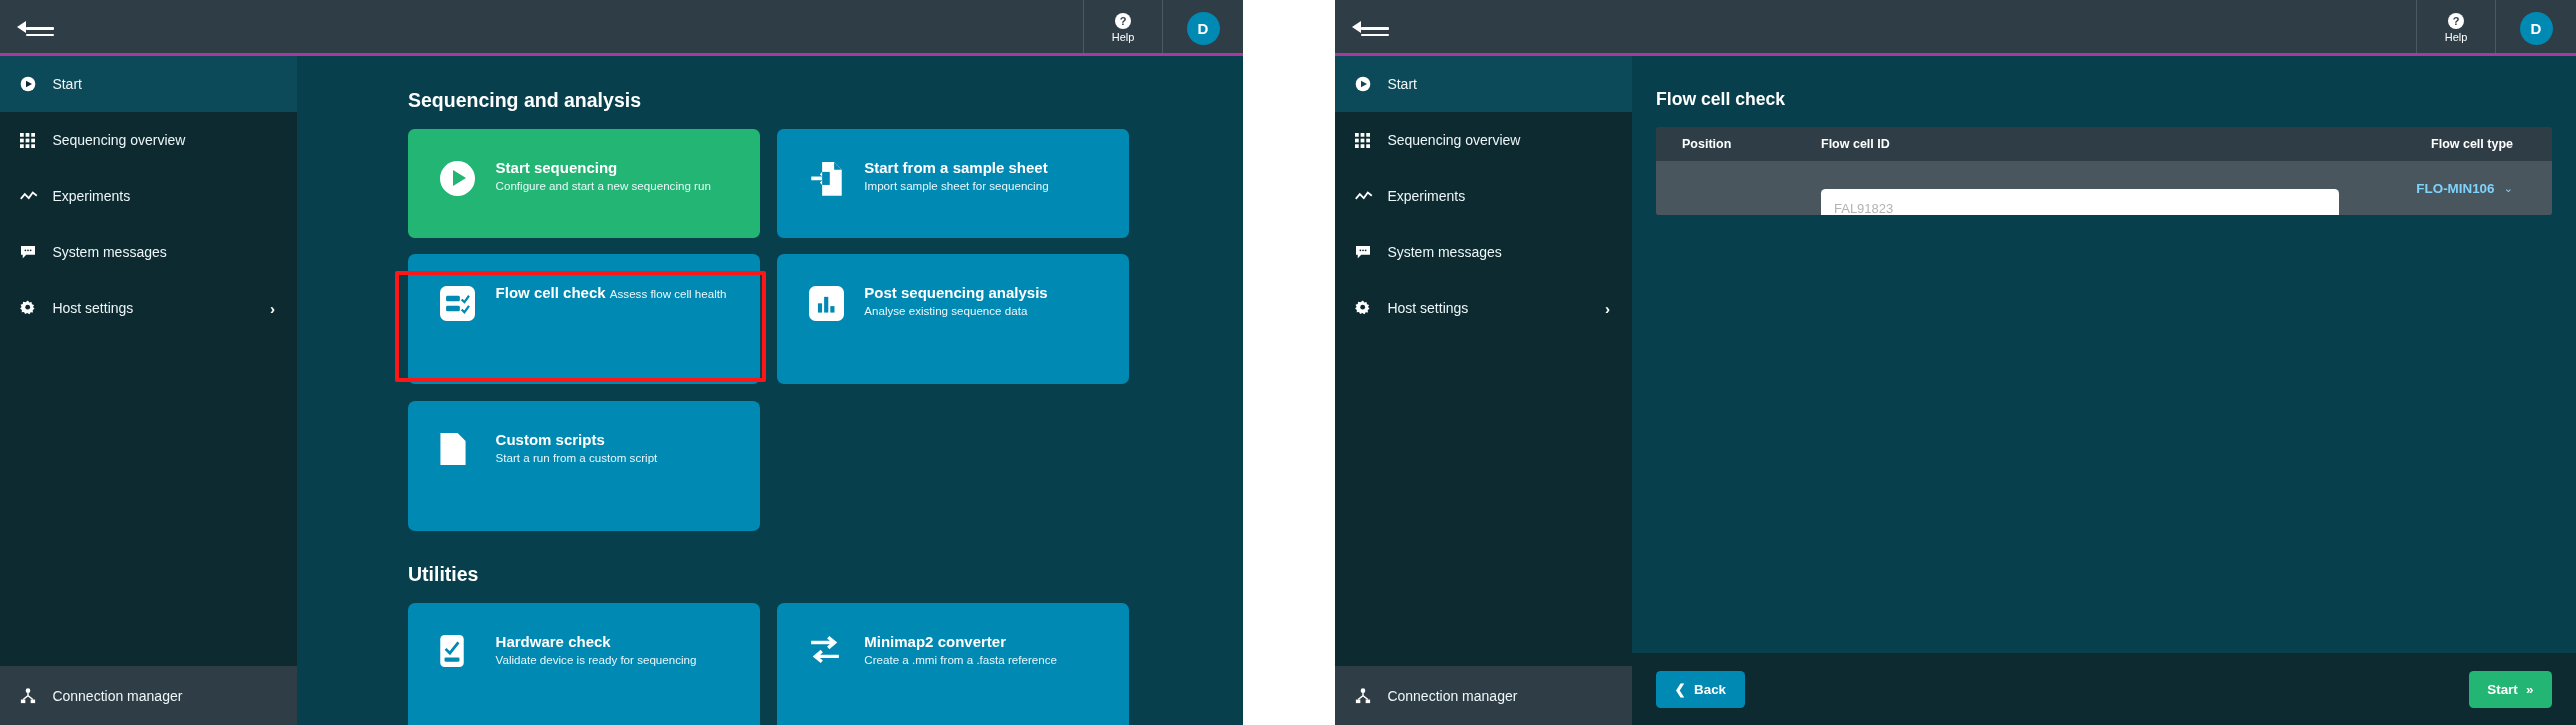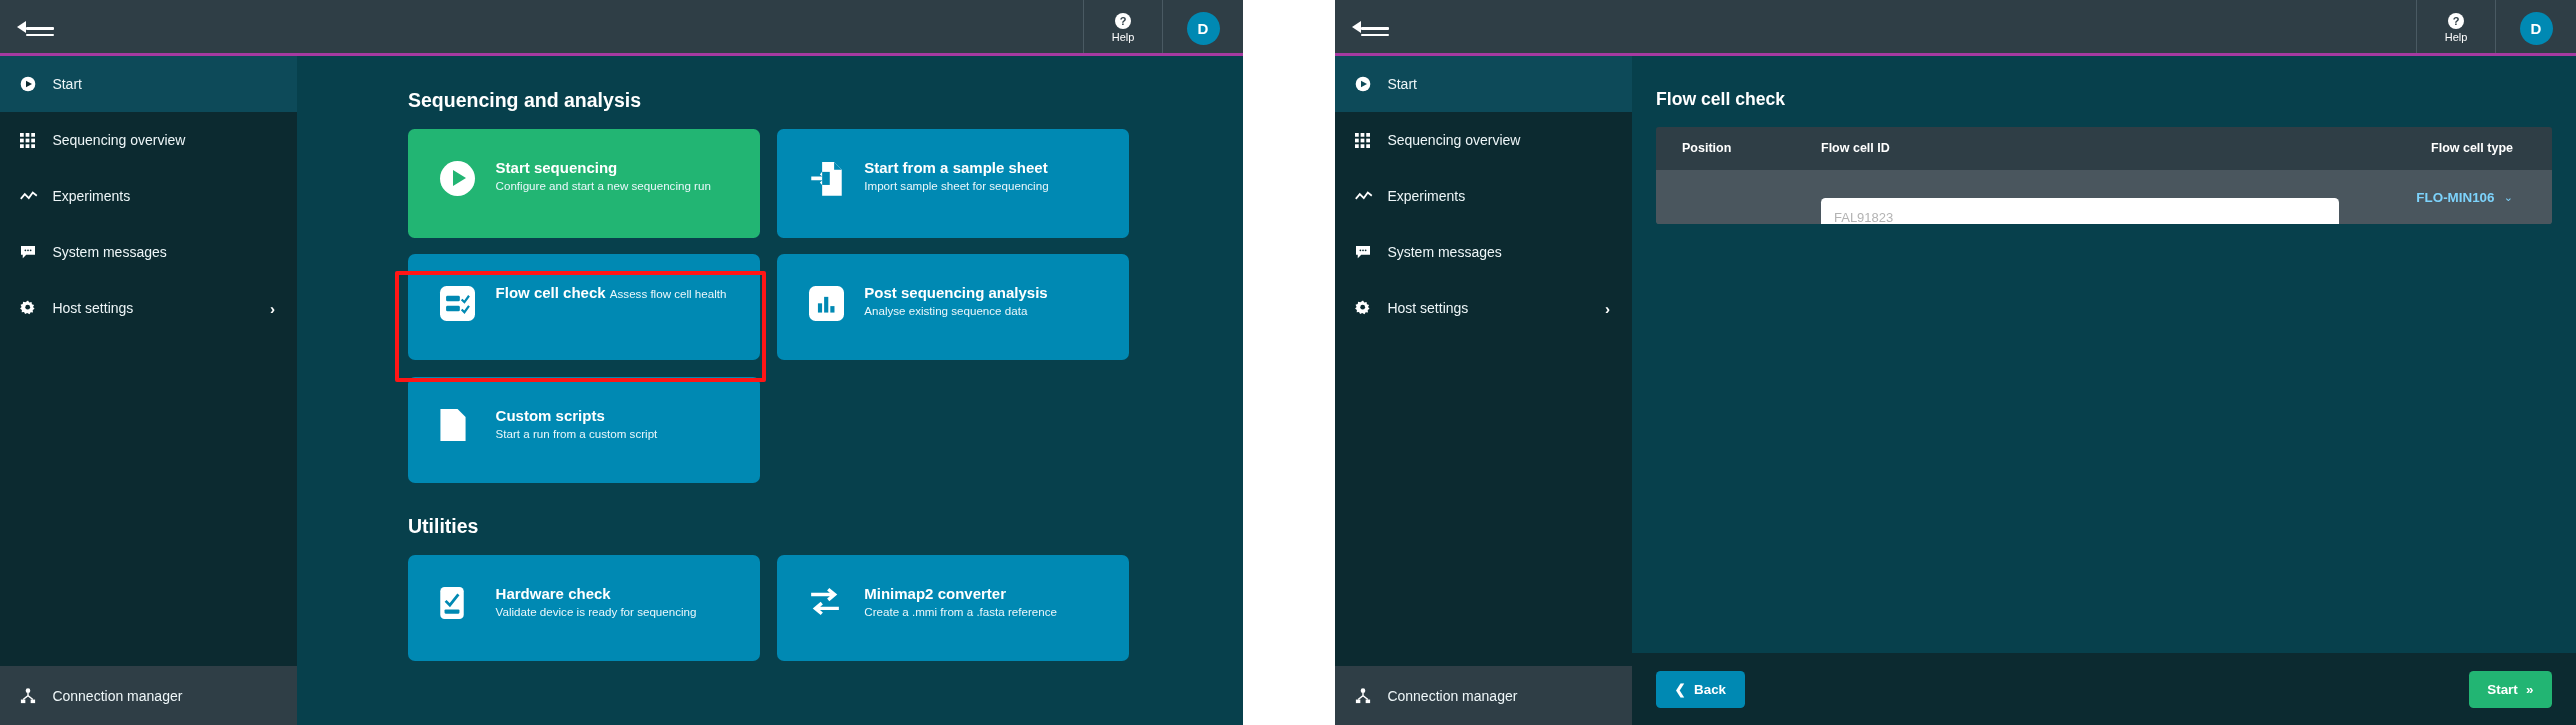--- a/index.html
+++ b/index.html
@@ -61,42 +61,42 @@
           padding-left: 20.4px; color: #eef6f8; font-size: 14px; cursor: pointer; }
 
   
   .main-left { flex: 1 1 auto; background: #07404c; padding: 33px 0 0 111px; overflow: hidden; }
   .sec-title { color: #fff; font-size: 19.5px; font-weight: bold; margin-bottom: 16.7px; }
   .sec-title.second { margin-top: 32px; }
   .tile-grid { display: grid; grid-template-columns: 352px 352px; gap: 16.7px; width: 733px; }
   .tile { border-radius: 6.5px; background: #0089b3; height: 109px; display: flex;
           align-items: flex-start; padding: 30px 0 0 32px; cursor: pointer; position: relative; }
   .tile.green { background: #22b573; }
-  .tile.tall { height: 106px; border-radius: 7px; }
+  .tile.tall { height: 130px; border-radius: 7px; }
   .tile-ico { width: 50px; flex: 0 0 50px; display: flex; align-items: flex-start; padding-top: 1.9px; }
   .tile-txt { padding-left: 5.6px; }
   .tile-title { color: #fff; font-size: 15px; font-weight: bold; margin-bottom: 5.6px; white-space: nowrap; }
   .tile-sub { color: #eaf7fb; font-size: 11.6px; white-space: nowrap; }
   .ico-circle { width: 35px; height: 35px; border-radius: 50%; background: #fff;
                 display: flex; align-items: center; justify-content: center; }
   .ico-circle .tri { width:0;height:0;border-top:8.3px solid transparent;
                      border-bottom:8.3px solid transparent;border-left:13px solid #22b573;
                      margin-left:3.7px; }
   .ico-sq { width: 35px; height: 35px; border-radius: 6.5px; background: #fff;
             display: flex; align-items: center; justify-content: center; }
   .highlight-box { position: absolute; border: 4.6px solid #ff1616; border-radius: 1.9px;
                    pointer-events: none; }
 
   
   .main-right { flex: 1 1 auto; background: #07404c; display: flex; flex-direction: column;
                 padding: 0; min-width: 0; }
   .right-content { flex: 1 1 auto; padding: 33px 24px 0 24px; }
   .page-title { color: #fff; font-size: 17.6px; font-weight: bold; margin-bottom: 16.7px; }
   .fc-table { width: 100%; border-radius: 2.8px; overflow: hidden; }
-  .fc-head { background: #2f3e46; display: flex; align-items: center; height: 43px; }
+  .fc-head { background: #2f3e46; display: flex; align-items: center; height: 34px; }
   .fc-row  { background: #4a565e; display: flex; align-items: center; height: 54px; }
   .col-pos  { width: 139px; flex: 0 0 139px; padding-left: 26px; }
   .col-id   { flex: 1 1 auto; padding-left: 26px; }
   .col-type { width: 213px; flex: 0 0 213px; text-align: right; padding-right: 39px; }
   .fc-head span { color: #fff; font-size: 12.5px; font-weight: bold; }
   .fc-input { width: 100%; max-width: 519px; height: 39px; border: none; border-radius: 4.6px;
               background: #fff; font-size: 13px; color: #333; padding: 0 13px;
               font-family: "Liberation Sans", sans-serif; margin-top: 42px; }
   .fc-input::placeholder { color: #b3b3b3; }
   .fc-type-val { color: #7dd3fc; font-size: 13.4px; font-weight: bold; cursor: pointer;

